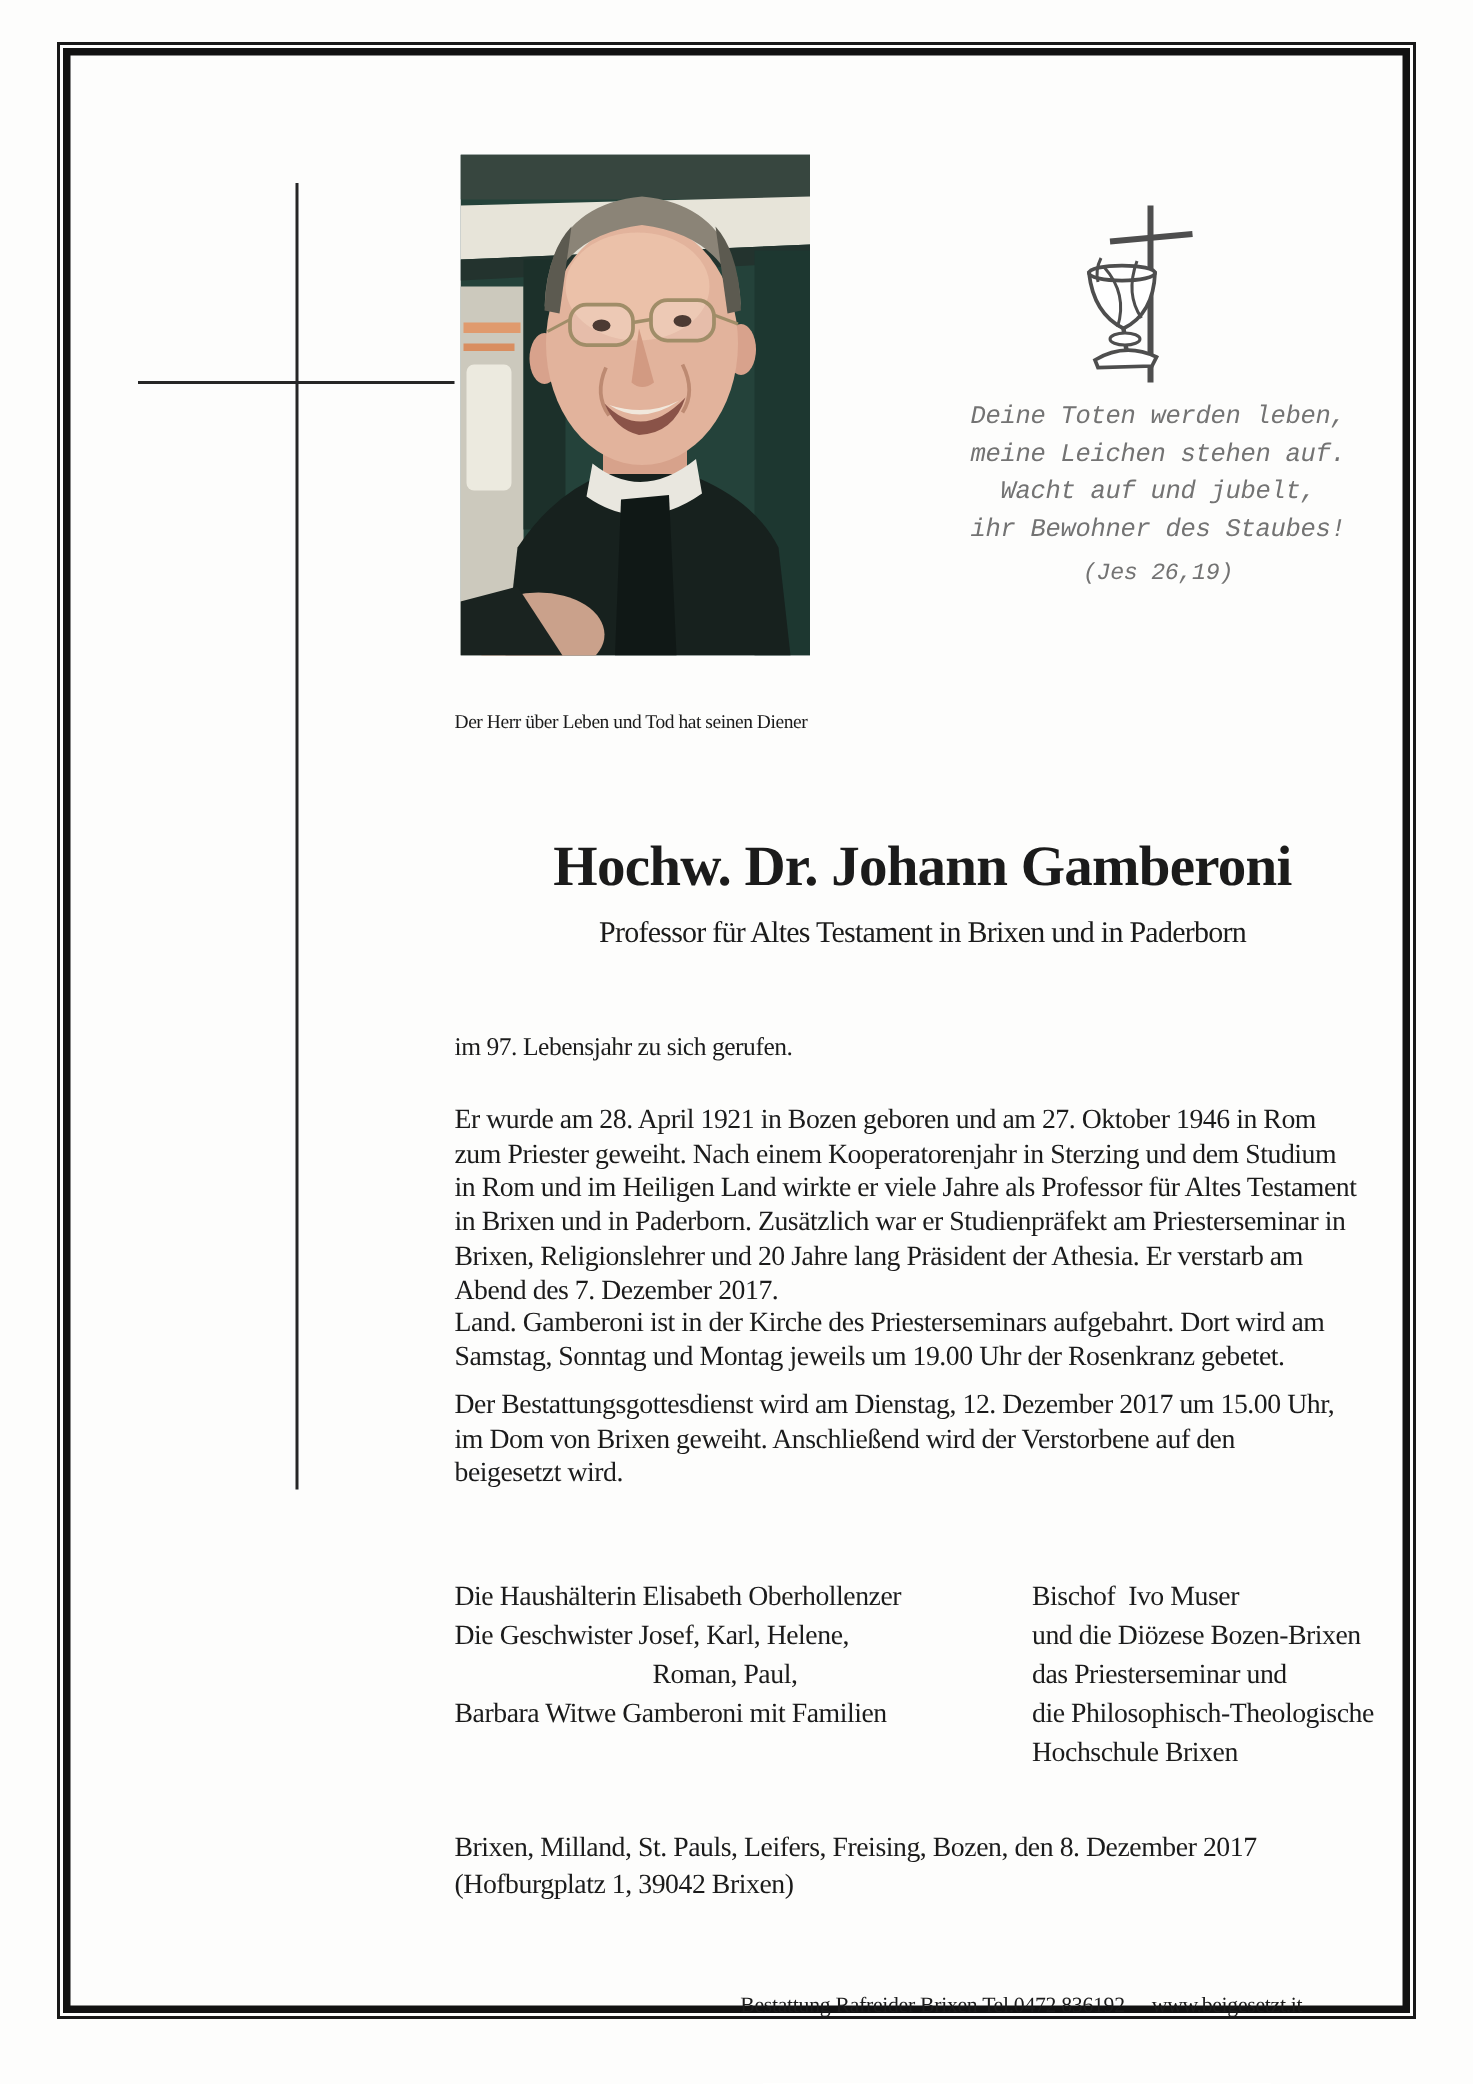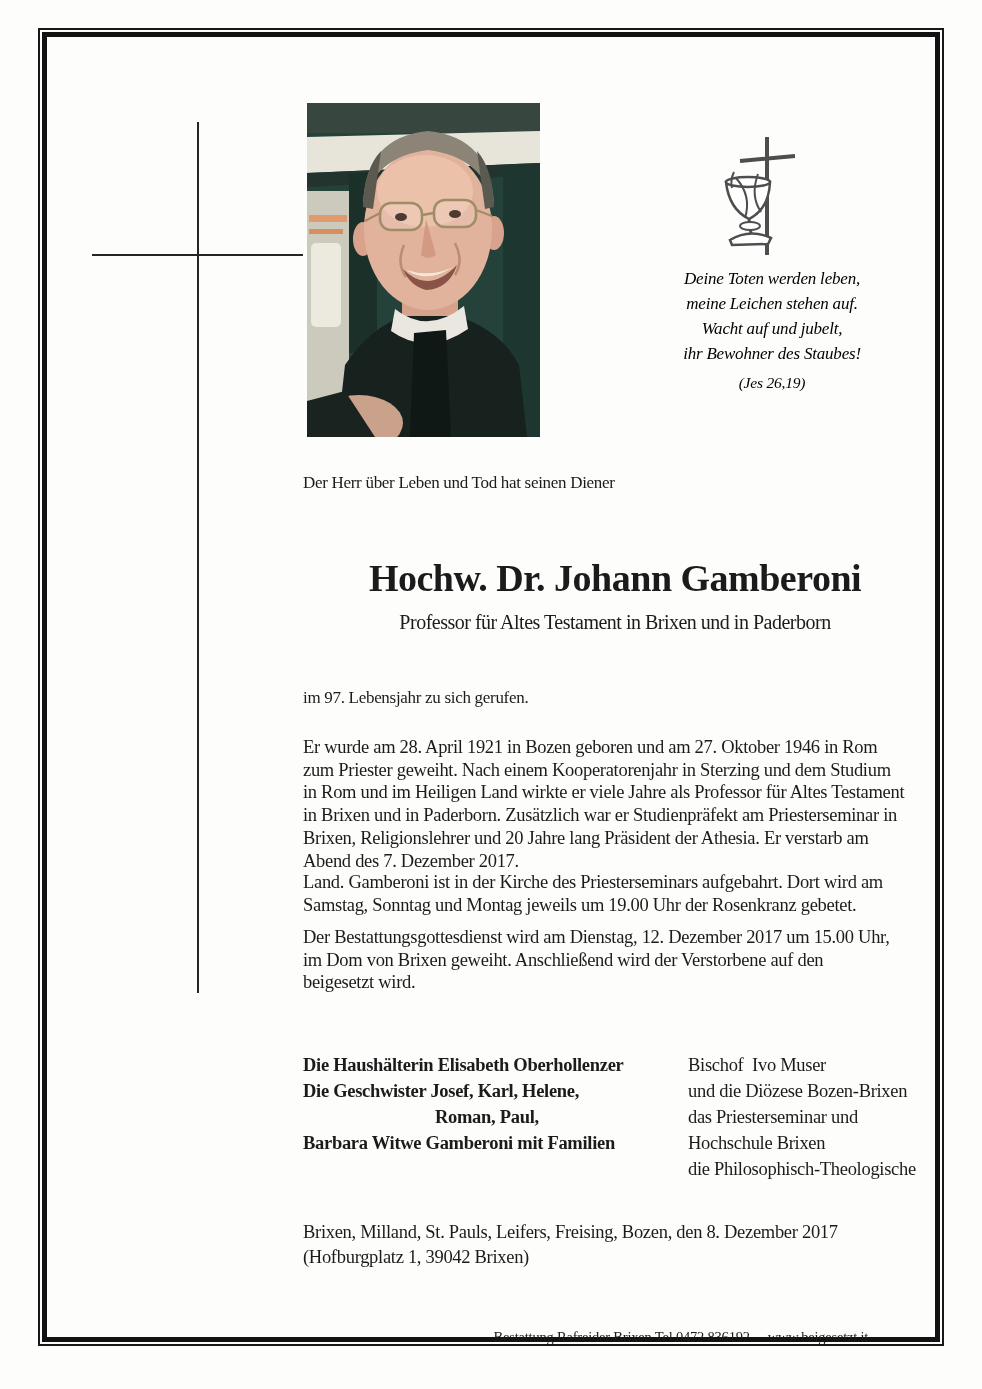--- a/index.html
+++ b/index.html
@@ -21,41 +21,41 @@
   .cross-h { position:absolute; left:92px;  top:254px; width:211px; height:2px;  background:#262626; }
 
   .photo { position:absolute; left:307px; top:103px; width:233px; height:334px; }
   .photo svg { display:block; width:100%; height:100%; }
 
   .chalice { position:absolute; left:720px; top:134px; width:94px; height:124px; }
   .chalice svg { display:block; width:100%; height:100%; }
 
   .scripture {
     position:absolute; left:622px; top:266px; width:300px; text-align:center;
-    font-family:Liberation Serif, serif; font-style:italic;
-    font-size:17px; line-height:25px; letter-spacing:-0.2px; color:#000000;
+    font-family:Liberation Mono, monospace; font-style:italic;
+    font-size:17px; line-height:25px; letter-spacing:-0.2px; color:#737373;
   }
   .scripture-ref { margin-top:4px; font-size:15.5px; }
 
-  .intro { position:absolute; left:303px; top:473px; font-size:17px; letter-spacing:-0.3px; white-space:pre; }
+  .intro { position:absolute; left:303px; top:473px; font-size:13px; letter-spacing:-0.3px; white-space:pre; }
 
   .name-block { position:absolute; left:308px; top:556px; width:614px; text-align:center; }
   .deceased-name { font-size:38px; font-weight:bold; letter-spacing:-0.5px; white-space:pre; }
   .deceased-role { margin-top:11px; font-size:20px; letter-spacing:-0.5px; white-space:pre; }
 
   .age-line { position:absolute; left:303px; top:688px; font-size:17px; letter-spacing:-0.3px; white-space:pre; }
 
   .para { position:absolute; left:303px; width:640px; font-size:18.5px; line-height:22.7px; letter-spacing:-0.3px; }
   .para .line, .mourners .line, .dateline .line { white-space:pre; }
   #para1 { top:736px; }
   #para2 { top:871px; }
   #para3 { top:926px; }
 
   .mourners { position:absolute; top:1052px; font-size:18.5px; line-height:26px; letter-spacing:-0.3px; }
-  .mourners-left  { left:303px; width:380px;font-weight:bold; }
+  .mourners-left  { left:303px; width:380px; }
   .mourners-left .line:nth-child(3) { padding-left:132px; }
   .mourners-right { left:688px; width:260px; }
 
   .dateline { position:absolute; left:303px; top:1220px; font-size:18.5px; line-height:24.5px; letter-spacing:-0.3px; }
 
   .print-footer {
     position:absolute; left:394px; top:1312px; width:560px; text-align:center;
     font-size:14.5px; letter-spacing:-0.2px; white-space:pre;
   }
   .print-footer .gap { display:inline-block; width:18px; }
@@ -167,22 +167,22 @@
   <div class="mourners mourners-left">
       <div class="line">Die Haushälterin Elisabeth Oberhollenzer</div>
       <div class="line">Die Geschwister Josef, Karl, Helene,</div>
       <div class="line">Roman, Paul,</div>
       <div class="line">Barbara Witwe Gamberoni mit Familien</div>
     </div>
   <div class="mourners mourners-right">
       <div class="line">Bischof  Ivo Muser</div>
       <div class="line">und die Diözese Bozen-Brixen</div>
       <div class="line">das Priesterseminar und</div>
+      <div class="line">die Philosophisch-Theologische</div>
       <div class="line">Hochschule Brixen</div>
-      <div class="line">die Philosophisch-Theologische</div>
     </div>
 
   <div class="dateline">
       <div class="line">Brixen, Milland, St. Pauls, Leifers, Freising, Bozen, den 8. Dezember 2017</div>
       <div class="line">(Hofburgplatz 1, 39042 Brixen)</div>
     </div>
 
   <div class="print-footer">
     <span>Bestattung Rafreider Brixen Tel.0472 836192</span><span class="gap"></span><span>www.beigesetzt.it</span>
   </div>

